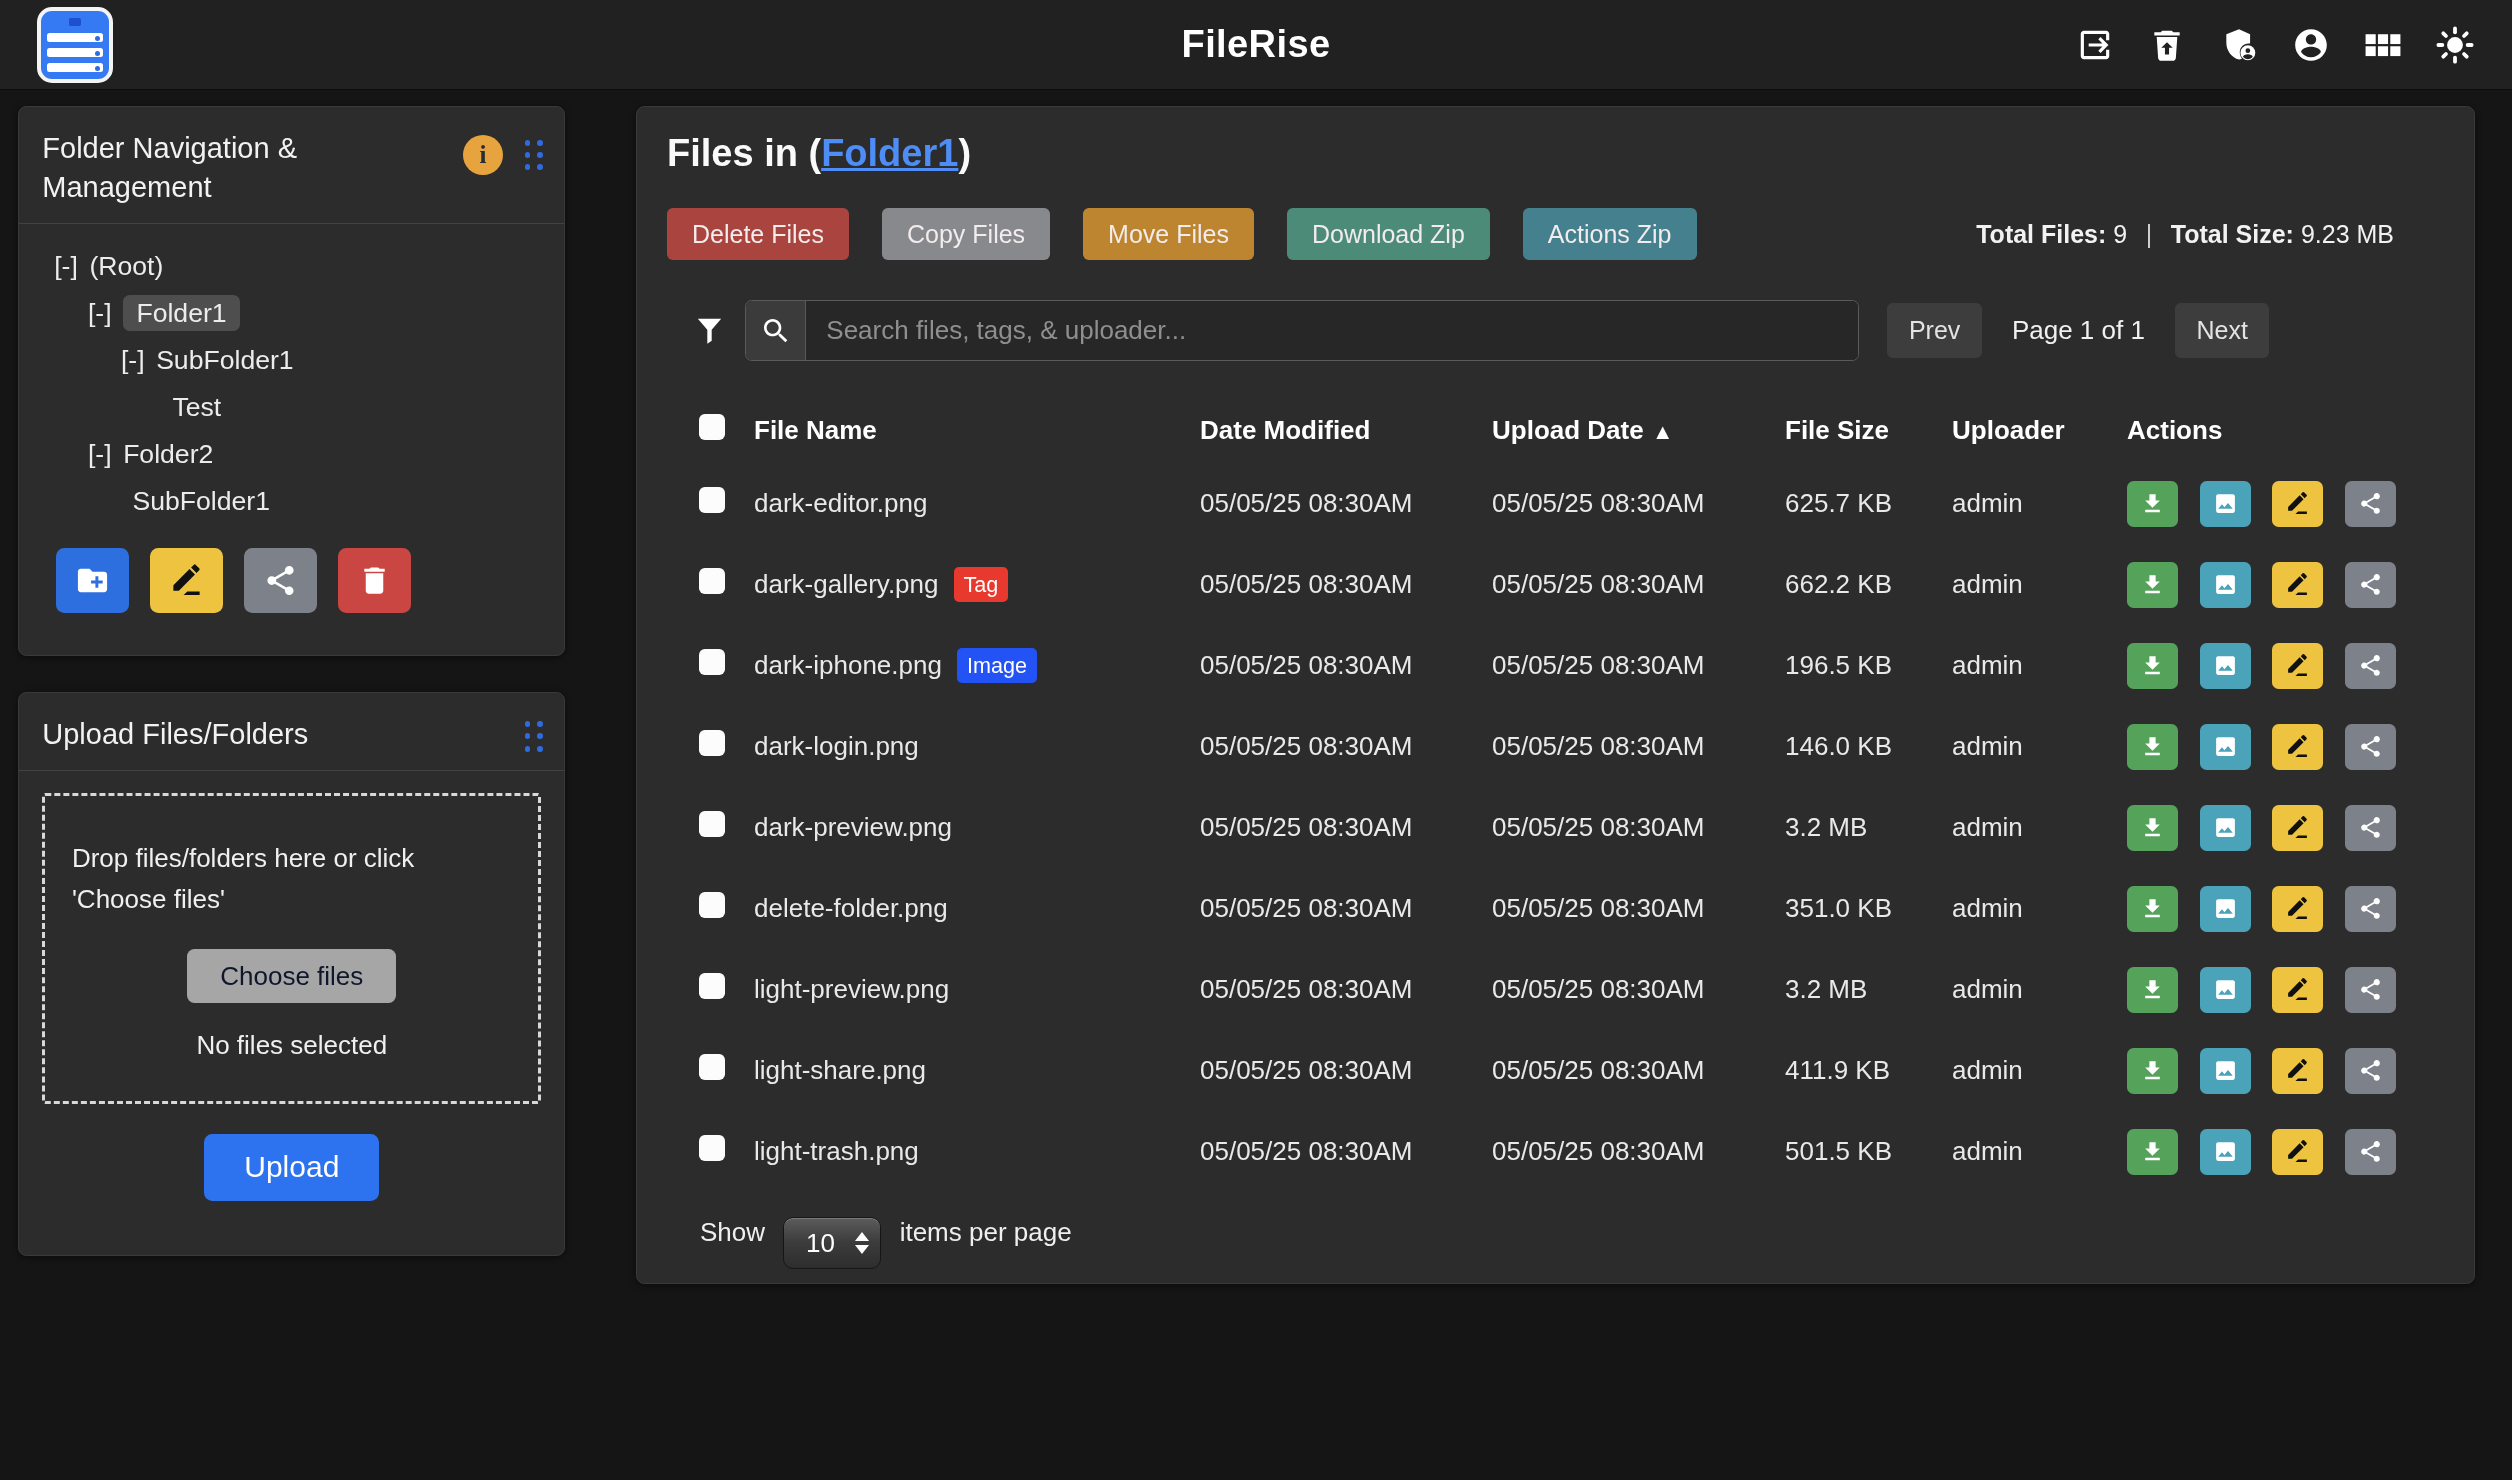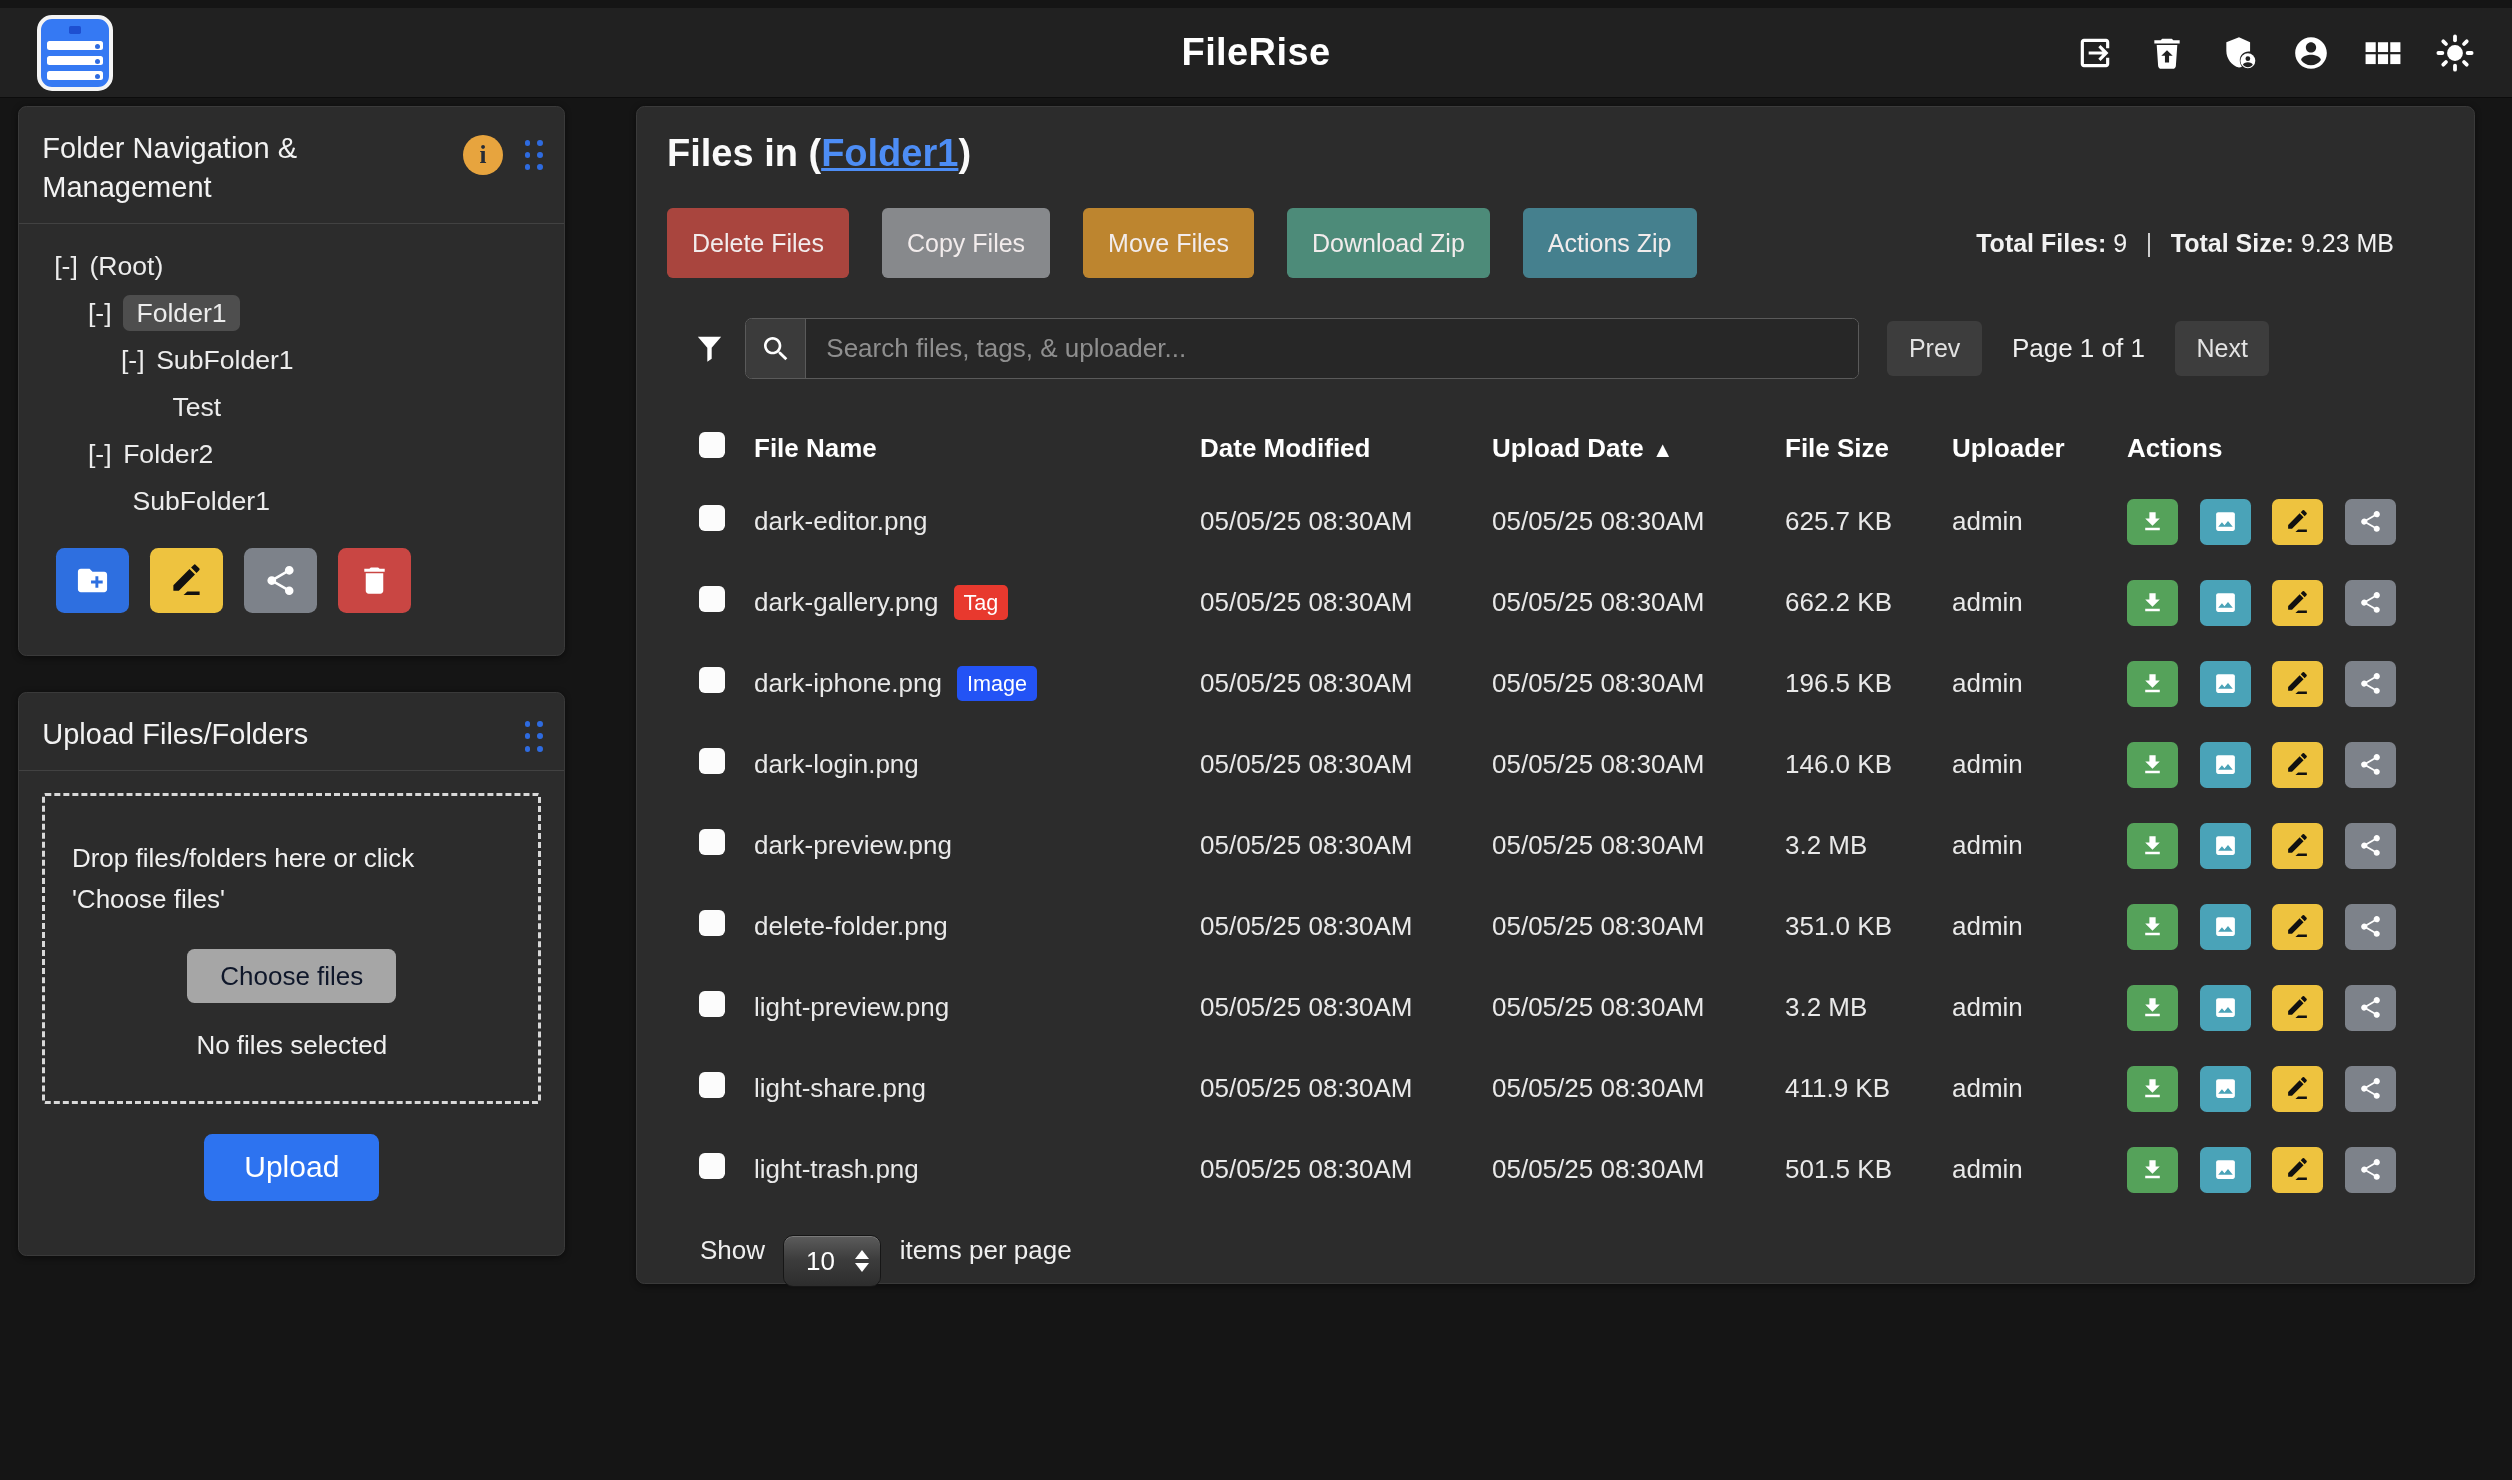--- a/index.html
+++ b/index.html
@@ -8,21 +8,21 @@
     background:#151515;
     font-family:"Liberation Sans", sans-serif;
     color:#e8e8e8;
     overflow:hidden;
     position:relative;
   }
   button { font-family:inherit; border:none; cursor:pointer; }
 
   
   header {
-    position:absolute; top:8px; left:0; width:100%; height:90px;
+    position:absolute; top:0; left:0; width:100%; height:90px;
     background:#212121; display:flex; align-items:center;
     border-bottom:1.7px solid #0c0c0c;
   }
   .logo {
     position:absolute; left:37px; top:6.6px; width:76px; height:76px;
     background:#3579f3; border:4.2px solid #f4f4f4; border-radius:15px;
     display:flex; flex-direction:column; justify-content:flex-start; gap:6.6px;
     padding:6.6px 5.8px; 
   }
   .logo .cap { height:11.6px; display:flex; justify-content:center; align-items:center; }
@@ -90,21 +90,21 @@
   
   #files-card {
     position:absolute; left:636px; top:106px; width:1839px; height:1178px;
     background:#2c2c2c; border:0.8px solid #3a3a3a; border-radius:8.3px;
     box-shadow:0 1.7px 6.6px rgba(0,0,0,.45); padding:25px 30px;
   }
   .files-title { font-size:38px; font-weight:bold; color:#fafafa; }
   .files-title a { color:#4d8df5; text-decoration:underline; font-weight:bold; }
 
   .toolbar-row { display:flex; align-items:center; margin-top:33px; }
-  .tb-btn { height:70px; padding:0 25px; margin-right:33px; border-radius:5.8px; font-size:25px; color:#f2ecec; }
+  .tb-btn { height:52px; padding:0 25px; margin-right:33px; border-radius:5.8px; font-size:25px; color:#f2ecec; }
   .totals { margin-left:auto; margin-right:50px; font-size:25px; color:#f2f2f2; white-space:nowrap; }
   .totals b { font-weight:bold; }
   .totals .sep { margin:0 11.6px; color:#cfcfcf; }
 
   .search-row { display:flex; align-items:center; margin-top:40px; }
   .funnel { margin-left:25px; width:35px; height:35px; flex:0 0 auto; }
   .search-group {
     display:flex; margin-left:18.3px; width:1114px; height:61px;
     border:1.7px solid #5a5a5a; border-radius:6.6px; overflow:hidden; background:#272727;
   }

